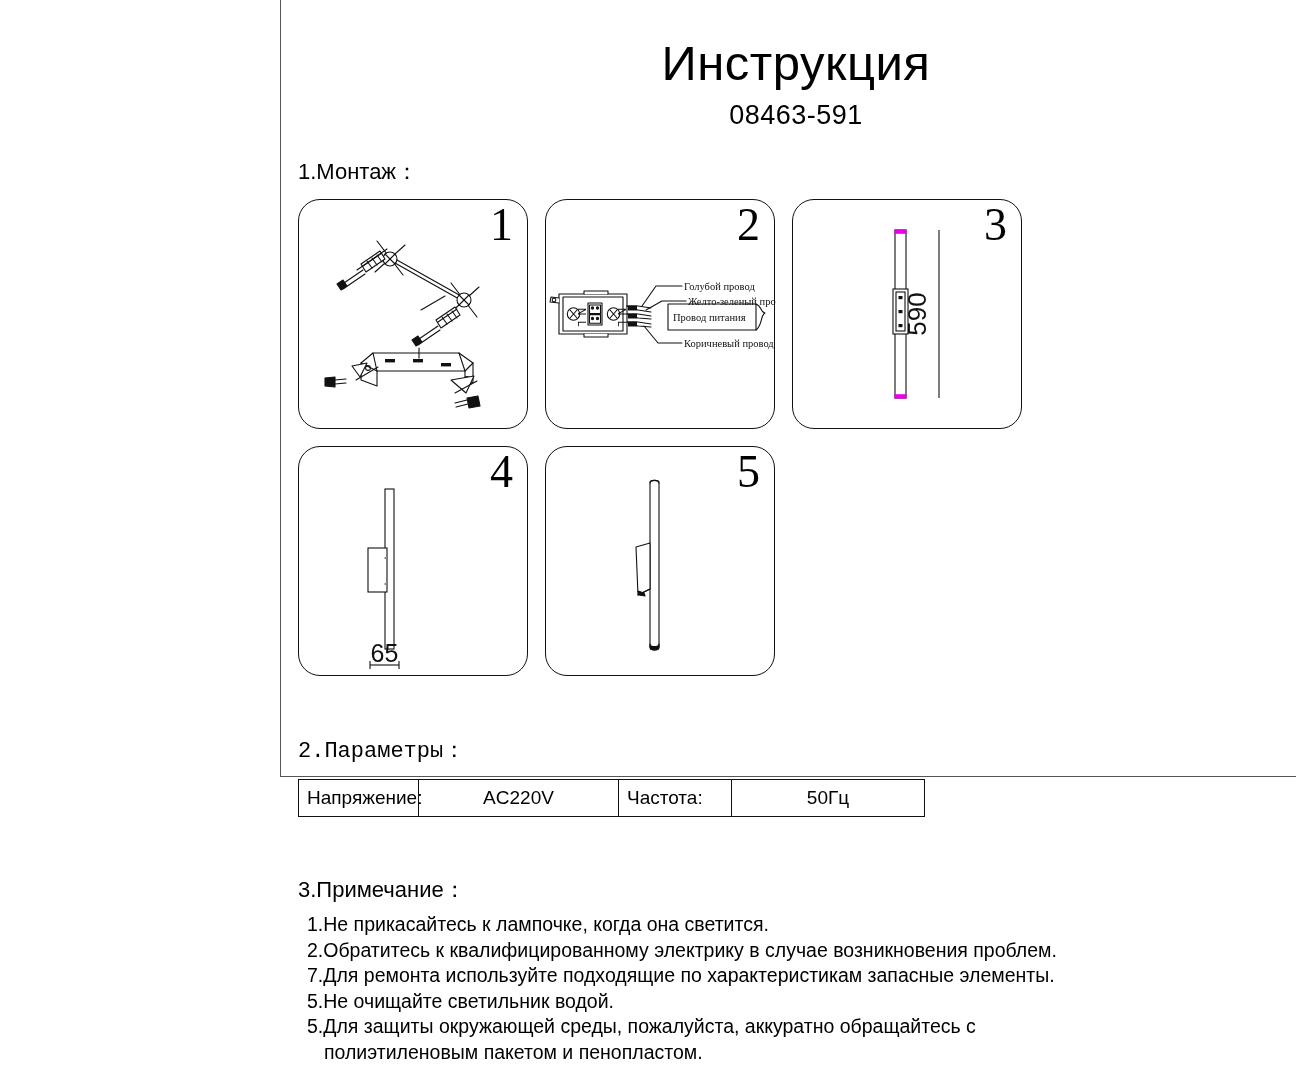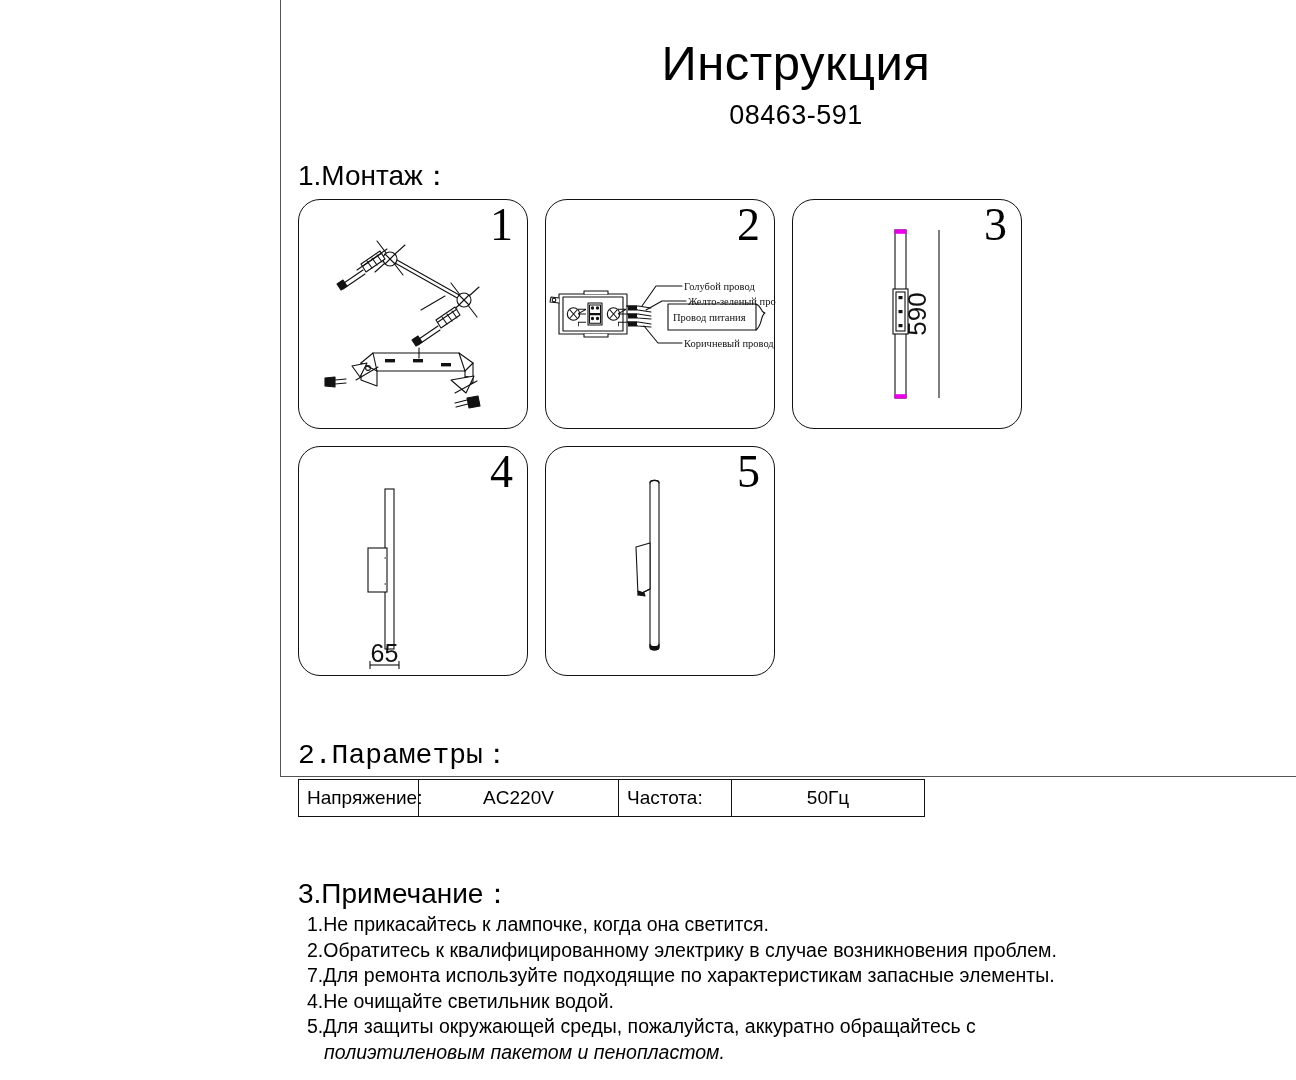--- a/index.html
+++ b/index.html
@@ -51,21 +51,21 @@
     top: 100px;
     width: 1030px;
     text-align: center;
     font-size: 27px;
     letter-spacing: 0.5px;
   }
 
   
   .sec-head {
     position: absolute;
-    font-size: 28px;
+    font-size: 22px;
     white-space: nowrap;
   }
   #head-install { left: 17px; top: 157px; }
   #head-params  { left: 17px; top: 735px; font-family: Liberation Mono, monospace; }
   #head-notes   { left: 17px; top: 875px; }
 
   
   .panel {
     position: absolute;
     width: 230px;
@@ -126,21 +126,21 @@
     position: absolute;
     left: 26px;
     top: 912px;
     width: 960px;
   }
   .note-line {
     font-size: 19.5px;
     line-height: 25.5px;
     white-space: pre;
   }
-  .note-cont { padding-left: 17px; font-style: italic; }
+  .note-cont { padding-left: 17px; }
 </style>
 </head>
 <body>
 
 <div id="sheet">
   <div id="sheet-inner">
 
     <div class="doc-title">Инструкция</div>
     <div class="doc-model">08463-591</div>
 
@@ -366,19 +366,19 @@
         </tr>
       </tbody>
     </table>
 
     <div class="sec-head" id="head-notes">3.Примечание：</div>
 
     <div id="notes-list">
       <div class="note-line">1.Не прикасайтесь к лампочке, когда она светится.</div>
       <div class="note-line">2.Обратитесь к квалифицированному электрику в случае возникновения проблем.</div>
       <div class="note-line">7.Для ремонта используйте подходящие по характеристикам запасные элементы.</div>
-      <div class="note-line">4.Не очищайте светильник водой.</div>
+      <div class="note-line">5.Не очищайте светильник водой.</div>
       <div class="note-line">5.Для защиты окружающей среды, пожалуйста, аккуратно обращайтесь с</div>
       <div class="note-line note-cont">полиэтиленовым пакетом и пенопластом.</div>
     </div>
 
   </div>
 </div>
 
 </body></html>

